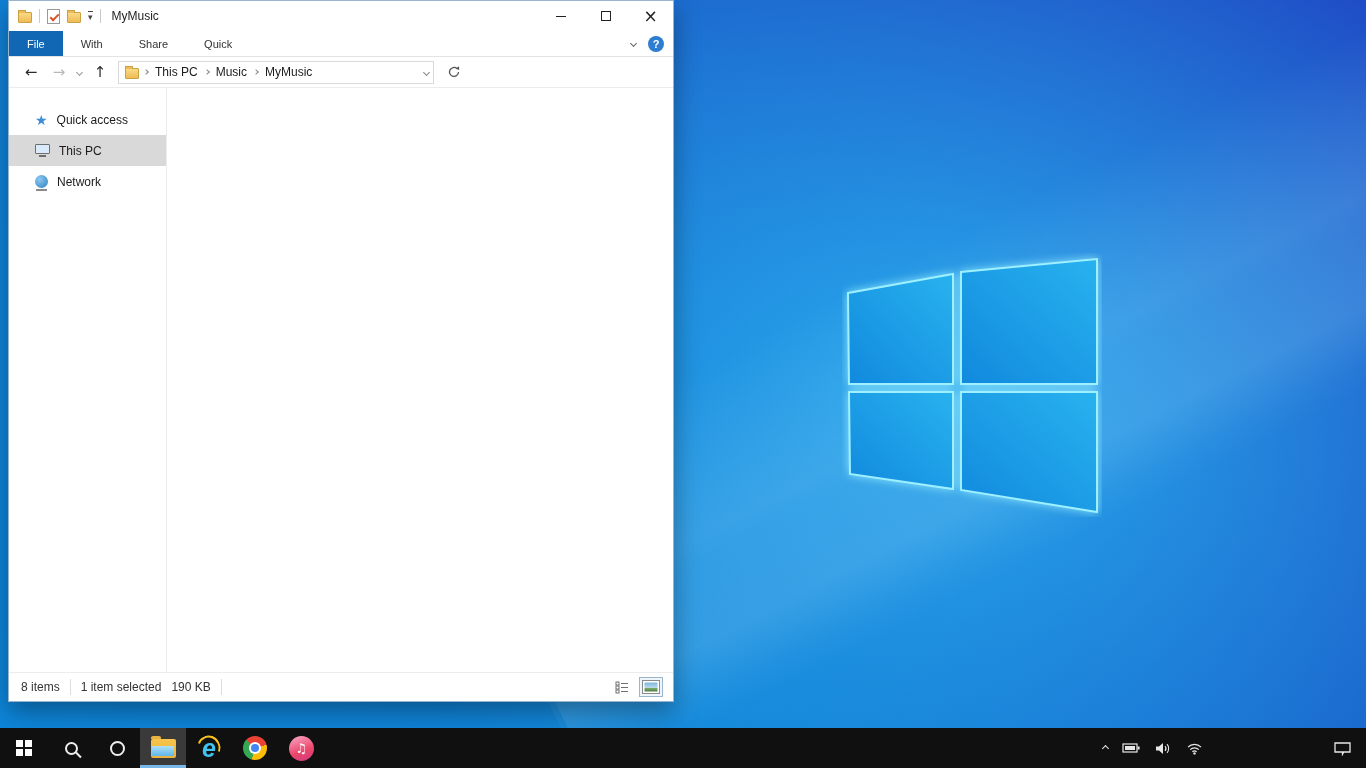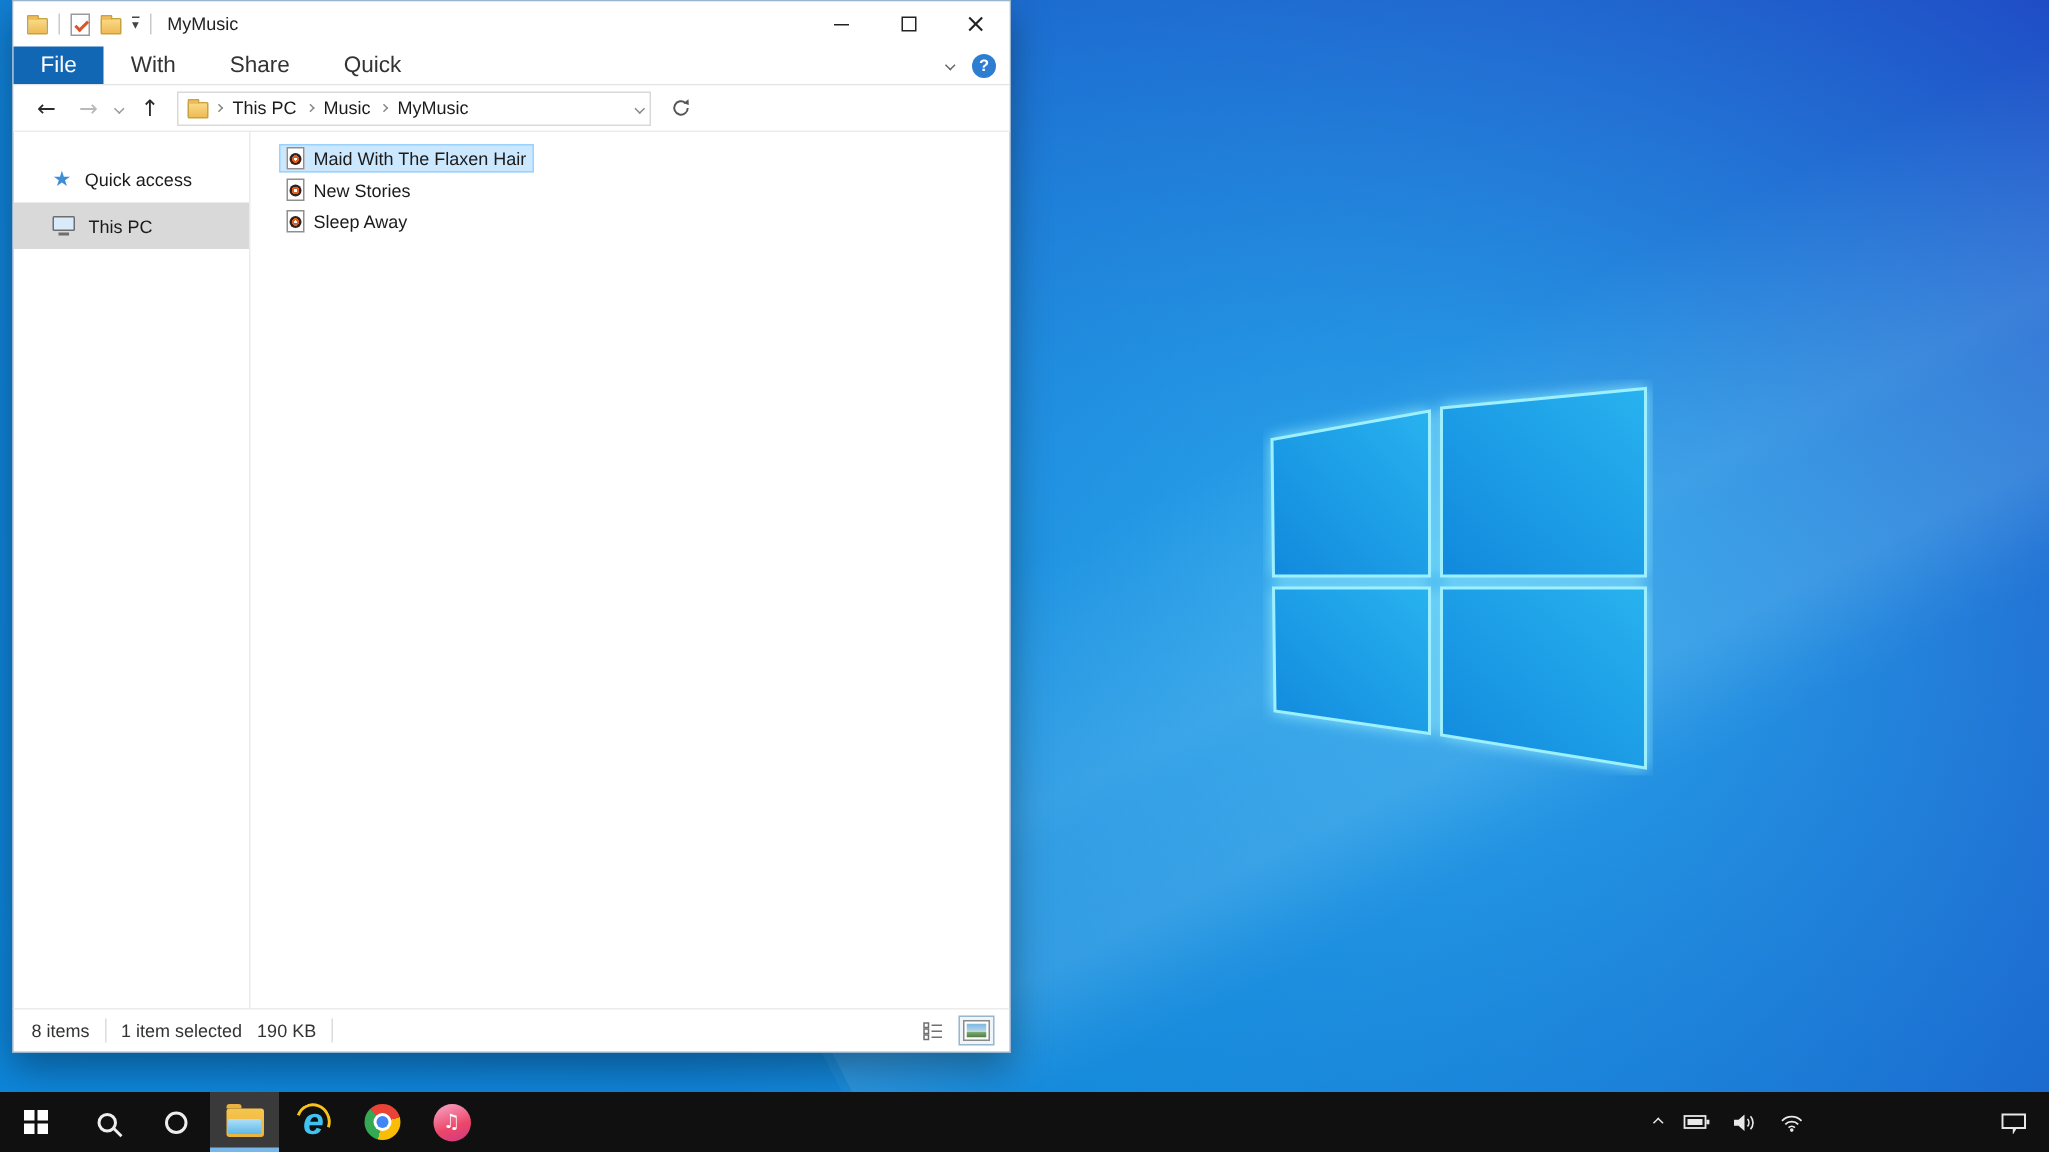--- a/index.html
+++ b/index.html
@@ -37,21 +37,21 @@
   .folder-ic::before { content:""; position:absolute; top:-3px; left:-1px; width:6px; height:2px;
     background:#eebb57; border:1px solid #c9a140; border-bottom:none; border-radius:1px 1px 0 0; }
   .check-ic { width:13px; height:15px; background:#fff; border:1px solid #9a9a9a; position:relative; }
   .check-ic::after { content:""; position:absolute; left:2px; top:4px; width:7px; height:3px;
     border-left:2px solid #d6552a; border-bottom:2px solid #d6552a; transform:rotate(-45deg); }
   .qat-drop { font-size:9px; color:#444; border-top:1.5px solid #444; line-height:8px; padding-top:1px;
     font-family:"DejaVu Sans",sans-serif; }
 
   
   .ribbon { height:26px; display:flex; align-items:stretch; border-bottom:1px solid #e3e3e3; background:#fff; }
-  .rtab { padding:0 18px; display:flex; align-items:center; font-size:15px; color:#333; }
+  .rtab { padding:0 18px; display:flex; align-items:center; font-size:11px; color:#333; }
   .rtab.active { background:var(--file-tab,#1267b5); color:#fff; }
   .ribbon-right { margin-left:auto; display:flex; align-items:center; gap:12px; padding-right:9px; }
   .help-circle { width:16px; height:16px; border-radius:50%; background:var(--help-icon,#2d7dd2);
     color:#fff; font-size:11px; font-weight:bold; display:flex; align-items:center; justify-content:center; }
 
   .chev { display:inline-block; width:5px; height:5px; border-right:1.4px solid #666; border-bottom:1.4px solid #666; }
   .chev-down { transform:rotate(45deg); }
   .chev-up { transform:rotate(-135deg); }
   .chev-right { transform:rotate(-45deg); width:4px; height:4px; }
 
@@ -224,38 +224,26 @@
   <div class="content">
     <div class="sidebar">
       <div class="side-item">
         <span class="star">★</span>
         <span>Quick access</span>
       </div>
       <div class="side-item selected">
         <span class="monitor"></span>
         <span>This PC</span>
       </div>
-    </div>
-
-    <div class="filelist">
-      <div class="wrap">
-        <div class="file-row selected">
-          <span class="audiofile"></span>
-          <span>Maid With The Flaxen Hair</span>
-        </div>
-        <div class="file-row">
-          <span class="audiofile"></span>
-          <span>New Stories</span>
-        </div>
-        <div class="file-row">
-          <span class="audiofile"></span>
-          <span>Sleep Away</span>
-        </div>
+      <div class="side-item">
+        <span class="globe"></span>
+        <span>Network</span>
       </div>
     </div>
+
   </div>
 
   <div class="statusbar">
     <span>8 items</span>
     <span class="sep-v"></span>
     <span>1 item selected</span>
     <span>190 KB</span>
     <span class="sep-v"></span>
     <div class="status-right">
       <span class="view-toggle">

